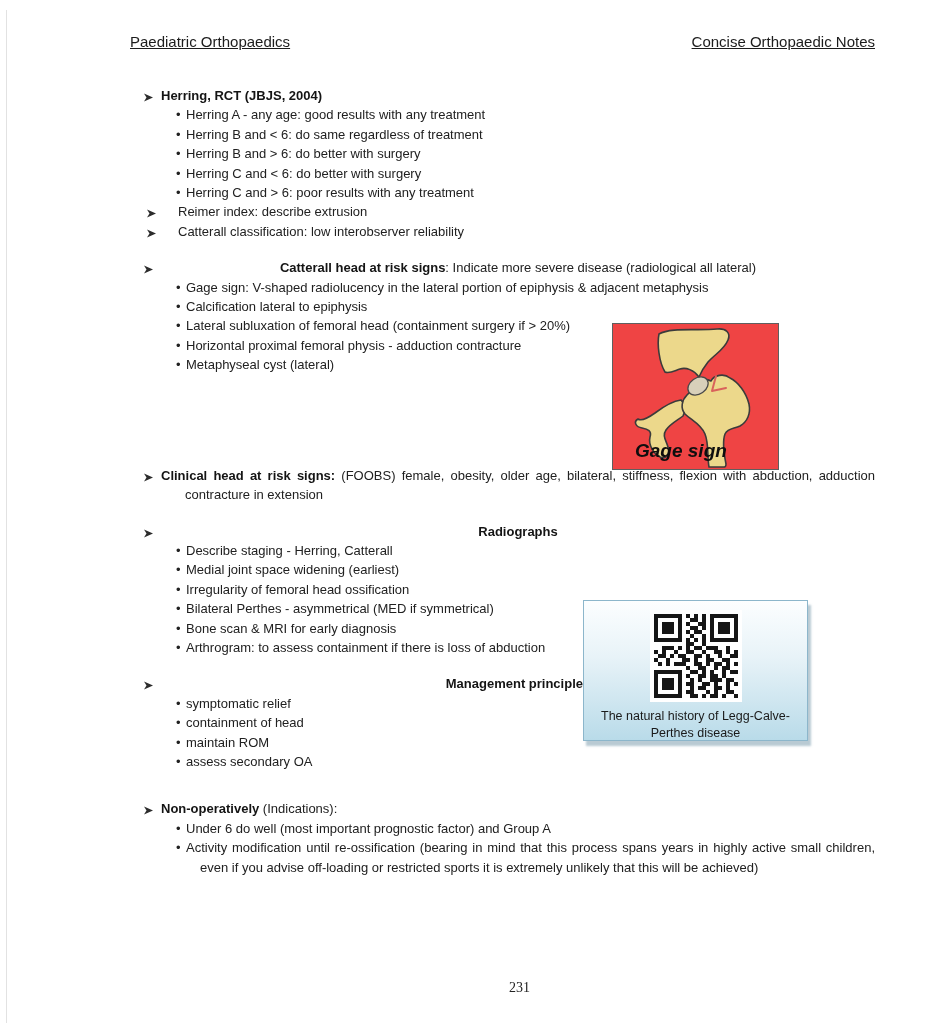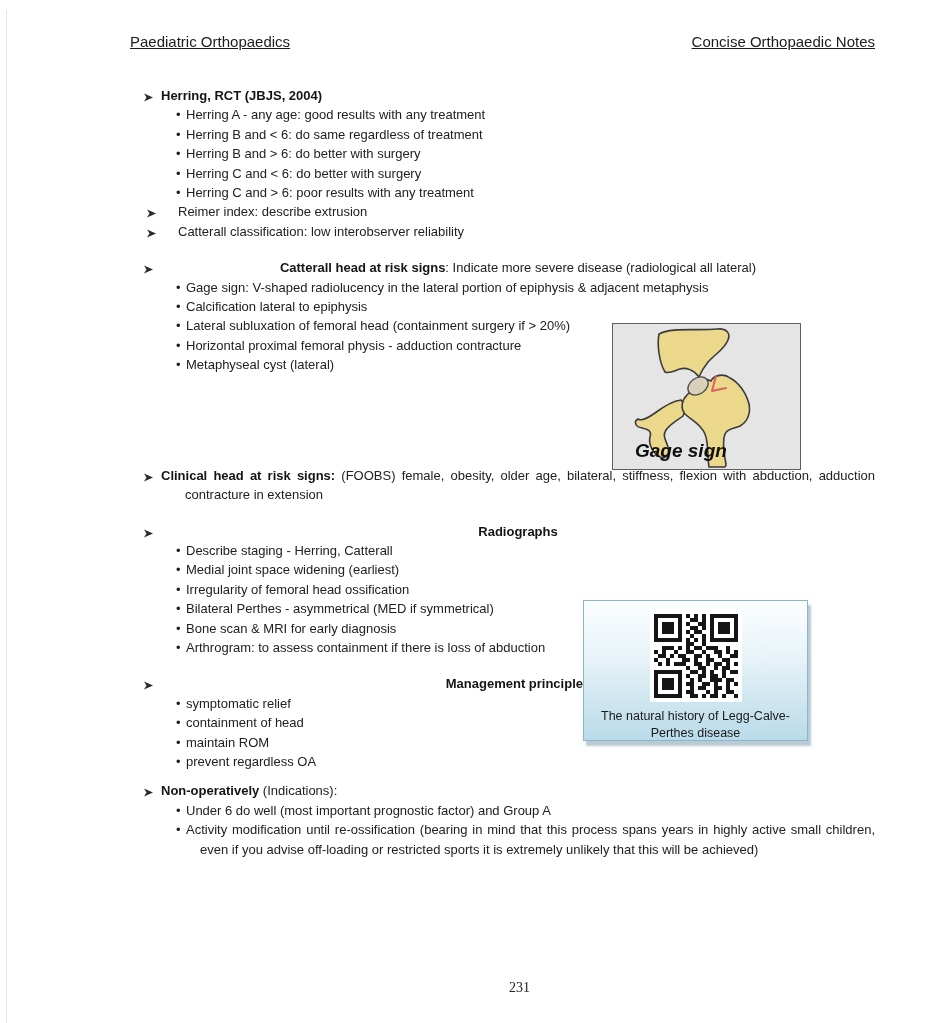--- a/index.html
+++ b/index.html
@@ -18,21 +18,21 @@
   .arrow-block .arrow{position:absolute;left:13px;top:3px;text-indent:0;}
   .arrow-plain{position:relative;padding-left:48px;}
   .arrow-plain .arrow{position:absolute;left:16px;top:3px;}
   ul{list-style:none;margin:0;padding:0;}
   li{position:relative;padding-left:70px;text-indent:-14px;}
   li .dot{position:absolute;left:46px;top:0;text-indent:0;}
   .justify{text-align:justify;}
   .gap{margin-top:17px;text-align:center;}
   .gap-big{margin-top:91px;}
   
-  .gage-box{position:absolute;left:612px;top:323px;width:189px;height:147px;background:#e5e5e5;border:1.5px solid #5f5f5f;box-sizing:border-box;text-decoration:underline;}
+  .gage-box{position:absolute;left:612px;top:323px;width:167px;height:147px;background:#ef4444;border:1.5px solid #5f5f5f;box-sizing:border-box;text-decoration:underline;}
   .bone{fill:var(--bone);stroke:var(--bone-outline);stroke-width:1.6;stroke-linejoin:round;}
   .fragment{fill:var(--fragment);stroke:#4a4a4a;stroke-width:1.3;}
   .redmark{fill:none;stroke:var(--red-mark);stroke-width:2;stroke-linecap:round;stroke-linejoin:round;}
   .gage-label{font-family:"Liberation Sans",sans-serif;font-weight:700;font-style:italic;font-size:19px;fill:#0e0e0e;}
   
   .qr-box{
     position:absolute;left:583px;top:600px;width:225px;height:141px;box-sizing:border-box;
     border:1px solid var(--qr-border);
     background:linear-gradient(to bottom,var(--qr-bg-top) 0%,#e8f3f8 40%,var(--qr-bg-bottom) 100%);
     box-shadow:3px 5px 2px rgba(128,158,175,.55);
@@ -125,24 +125,24 @@
     <p class="arrow-block gap">
       <span class="arrow"><svg class="arrow-icon" width="11" height="11" viewBox="0 0 11 11">
             <path d="M1,1.5 L10,5.5 L1,9.5 L3.5,5.5 Z" fill="#2c2c2c"></path>
           </svg></span>
       <b>Management principles</b>
     </p>
     <ul>
       <li><span class="dot">•</span><span>symptomatic relief</span></li>
       <li><span class="dot">•</span><span>containment of head</span></li>
       <li><span class="dot">•</span><span>maintain ROM</span></li>
-      <li><span class="dot">•</span><span>prevent regardless OA</span></li>
+      <li><span class="dot">•</span><span>assess secondary OA</span></li>
     </ul>
 
-    <p class="arrow-block" style="margin-top:10px;">
+    <p class="arrow-block" style="margin-top:28px;">
       <span class="arrow"><svg class="arrow-icon" width="11" height="11" viewBox="0 0 11 11">
             <path d="M1,1.5 L10,5.5 L1,9.5 L3.5,5.5 Z" fill="#2c2c2c"></path>
           </svg></span>
       <b>Non-operatively</b><span> (Indications):</span>
     </p>
     <ul>
       <li><span class="dot">•</span><span>Under 6 do well (most important prognostic factor) and Group A</span></li>
       <li class="justify"><span class="dot">•</span><span>Activity modification until re-ossification (bearing in mind that this process spans years in highly active small children, even if you advise off-loading or restricted sports it is extremely unlikely that this will be achieved)</span></li>
     </ul>
   </div>

